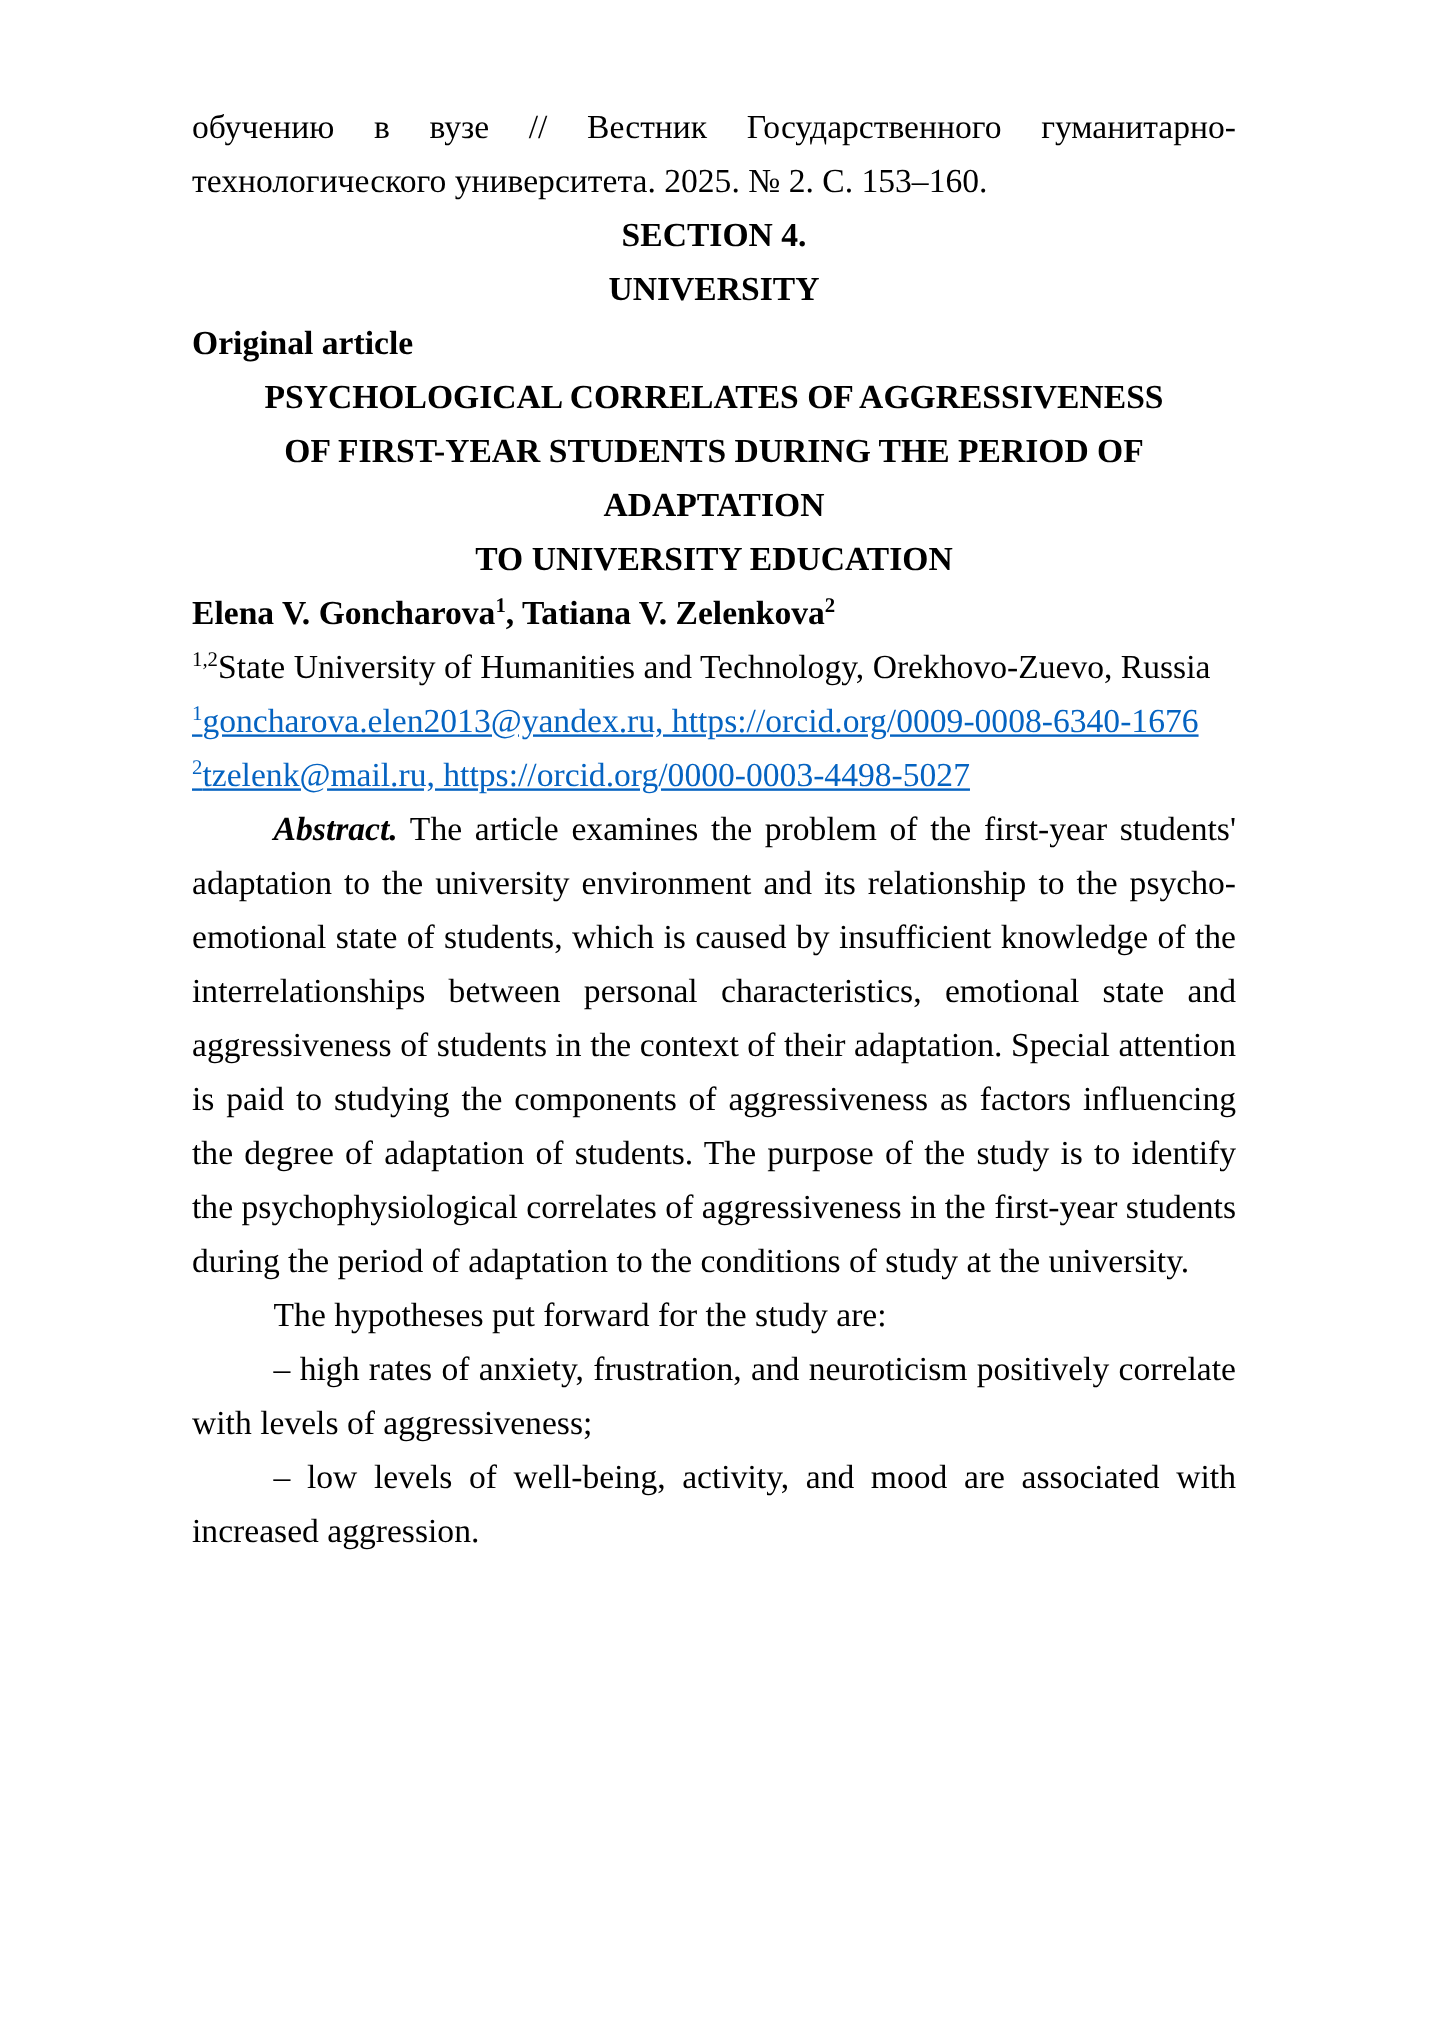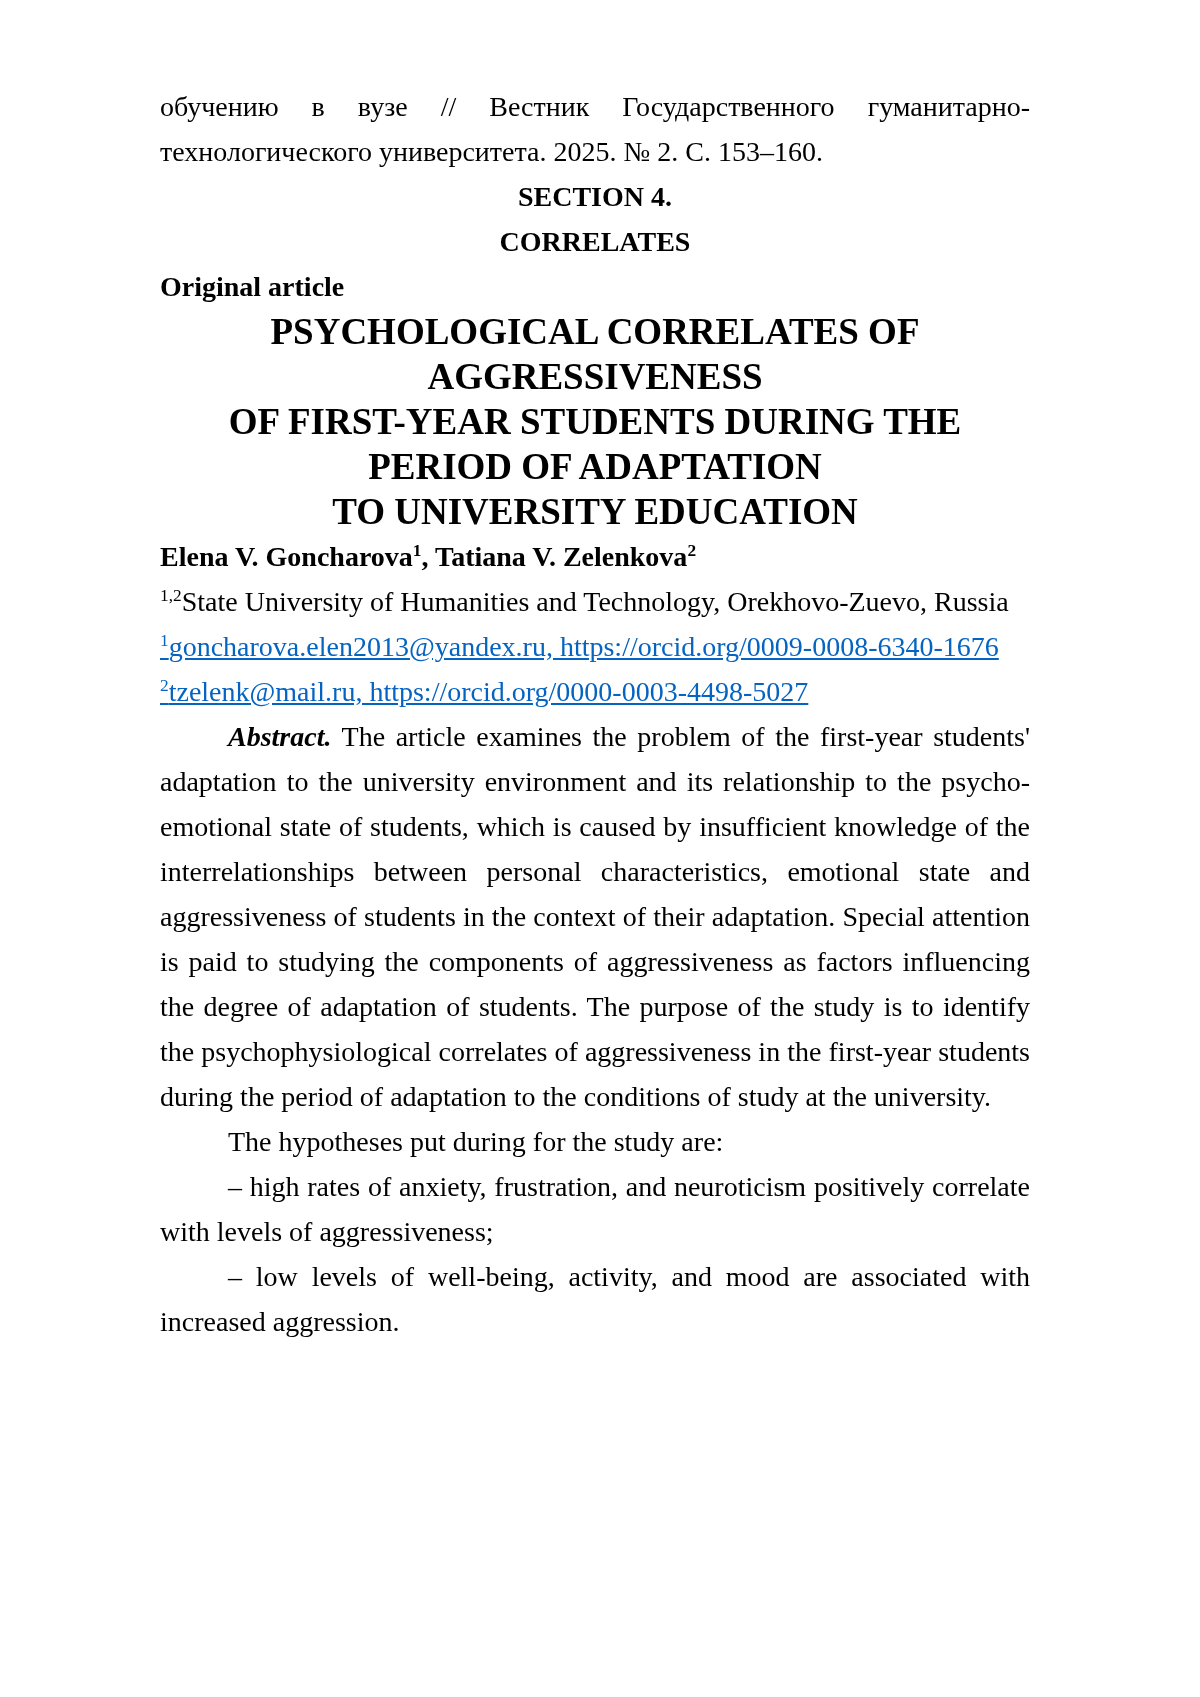--- a/index.html
+++ b/index.html
@@ -48,25 +48,25 @@
   .title-line { display: block; }
 </style>
 </head>
 <body>
 
 <div class="page">
 
   <p class="justify">обучению в вузе // Вестник Государственного гуманитарно-технологического университета. 2025. № 2. С. 153–160.</p>
 
   <p class="center bold">SECTION 4.</p>
-  <p class="center bold">CORRELATES</p>
+  <p class="center bold">UNIVERSITY</p>
 
   <p class="bold gap-2lines">Original article</p>
 
-  <h1 class="center bold" style="font-size:37px; line-height:45px; margin:0; font-weight:bold;">
+  <h1 class="center bold" style="font-size:28px; line-height:45px; margin:0; font-weight:bold;">
     <span class="title-line">PSYCHOLOGICAL CORRELATES OF AGGRESSIVENESS</span>
     <span class="title-line">OF FIRST-YEAR STUDENTS DURING THE PERIOD OF ADAPTATION</span>
     <span class="title-line">TO UNIVERSITY EDUCATION</span>
   </h1>
 
   <p class="bold">
     <span>Elena V. Goncharova</span><sup>1</sup><span>, </span><span>Tatiana V. Zelenkova</span><sup>2</sup>
   </p>
 
   <p>
@@ -78,19 +78,19 @@
   </p>
 
   <p class="link-line">
     <a><sup>2</sup><span>tzelenk@mail.ru, https://orcid.org/0000-0003-4498-5027</span></a>
   </p>
 
   <p class="justify indent gap-2lines">
     <span class="abstract-label">Abstract.</span><span> The article examines the problem of the first-year students' adaptation to the university environment and its relationship to the psycho-emotional state of students, which is caused by insufficient knowledge of the interrelationships between personal characteristics, emotional state and aggressiveness of students in the context of their adaptation. Special attention is paid to studying the components of aggressiveness as factors influencing the degree of adaptation of students. The purpose of the study is to identify the psychophysiological correlates of aggressiveness in the first-year students during the period of adaptation to the conditions of study at the university.</span>
   </p>
 
-  <p class="justify indent">The hypotheses put during for the study are:</p>
+  <p class="justify indent">The hypotheses put forward for the study are:</p>
 
   <p class="justify indent">– high rates of anxiety, frustration, and neuroticism positively correlate with levels of aggressiveness;</p>
 
   <p class="justify indent">– low levels of well-being, activity, and mood are associated with increased aggression.</p>
 
 </div>
 
 </body></html>

